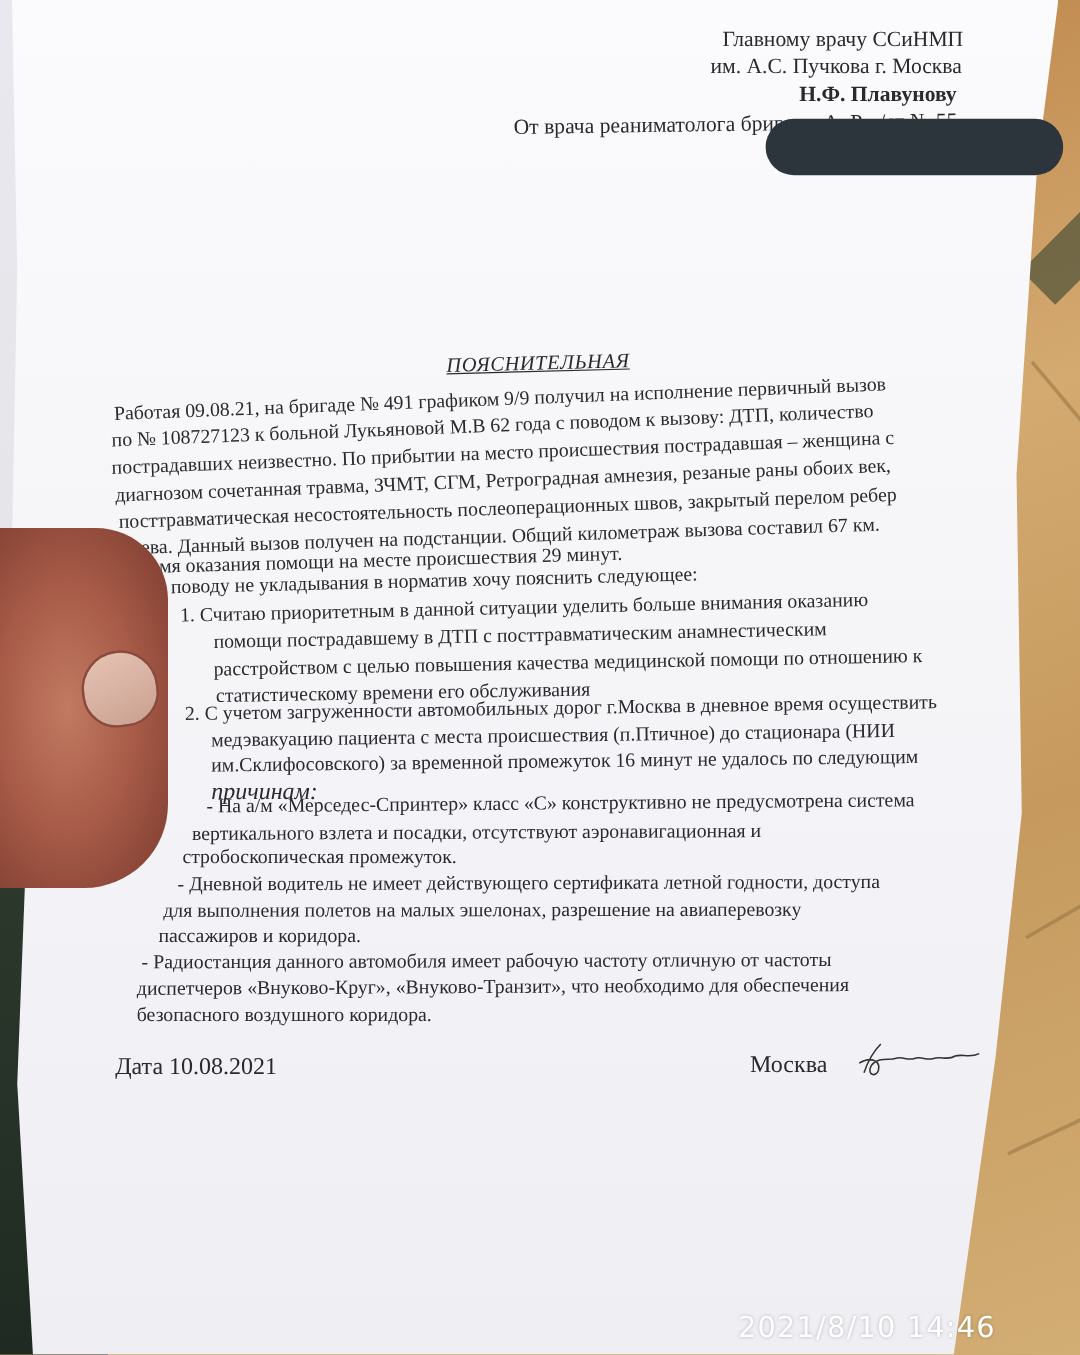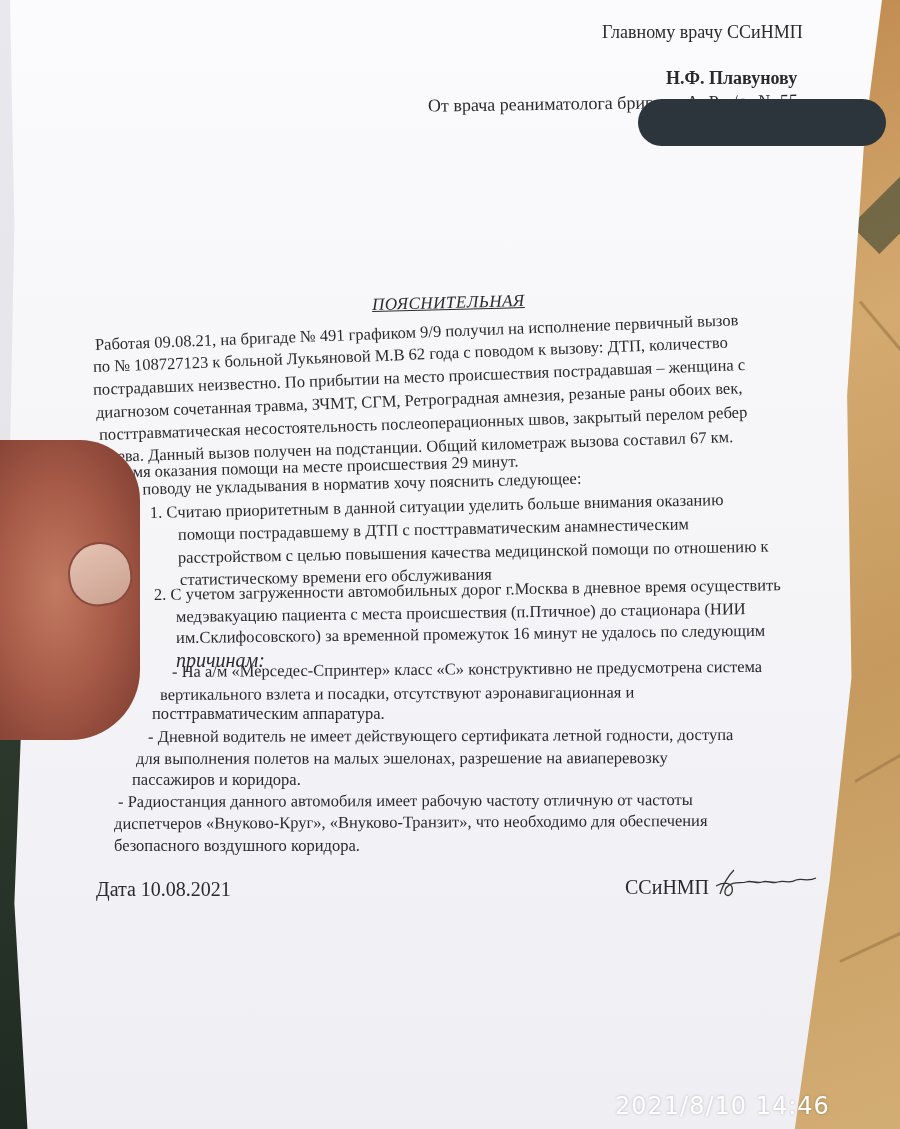--- a/index.html
+++ b/index.html
@@ -78,20 +78,21 @@
   <div class="tile-dark" style="left:90px; top:180px;"></div>
 </div>
 <div class="floor-line" style="left:860px; top:300px; width:80px; transform:rotate(50deg);"></div>
 <div class="floor-line" style="left:855px; top:780px; width:80px; transform:rotate(-30deg);"></div>
 <div class="floor-line" style="left:840px; top:960px; width:90px; transform:rotate(-25deg);"></div>
 
 <div class="paper"></div>
 
 <div class="doc">
   <div class="hdr-line" style="left:602px; top:22px;">Главному врачу ССиНМП</div>
+  <div class="hdr-line" style="left:592px; top:45px;">им. А.С. Пучкова г. Москва</div>
   <div class="hdr-line" style="left:666px; top:68px;font-weight:bold;">Н.Ф. Плавунову</div>
   <div class="hdr-line" style="left:428px; top:93px; transform:rotate(-0.8deg);">От врача реаниматолога бригады АиР п/ст № 55</div>
   <div class="redact"></div>
 
   <div class="title">ПОЯСНИТЕЛЬНАЯ</div>
 
   <div class="body-line" style="left:95px;  top:335px; transform:rotate(-2.2deg);">Работая 09.08.21, на бригаде № 491 графиком 9/9 получил на исполнение первичный вызов</div>
   <div class="body-line" style="left:93px;  top:357px; transform:rotate(-2.2deg);">по № 108727123 к больной Лукьяновой М.В 62 года с поводом к вызову: ДТП, количество</div>
   <div class="body-line" style="left:93px;  top:380px; transform:rotate(-2.2deg);">пострадавших неизвестно. По прибытии на место происшествия пострадавшая – женщина с</div>
   <div class="body-line" style="left:96px;  top:403px; transform:rotate(-2.2deg);">диагнозом сочетанная травма, ЗЧМТ, СГМ, Ретроградная амнезия, резаные раны обоих век,</div>
@@ -102,30 +103,30 @@
   <div class="body-line" style="left:150px; top:503px; transform:rotate(-1.3deg);">1.  Считаю  приоритетным  в  данной  ситуации  уделить  больше  внимания  оказанию</div>
   <div class="body-line" style="left:178px; top:525px; transform:rotate(-1.2deg);">помощи    пострадавшему    в    ДТП    с    посттравматическим    анамнестическим</div>
   <div class="body-line" style="left:178px; top:548px; transform:rotate(-1.1deg);">расстройством с целью повышения качества медицинской помощи по отношению к</div>
   <div class="body-line" style="left:180px; top:570px; transform:rotate(-1.0deg);">статистическому времени его обслуживания</div>
   <div class="body-line" style="left:154px; top:585px; transform:rotate(-0.9deg);">2.  С учетом загруженности автомобильных дорог г.Москва в дневное время осуществить</div>
   <div class="body-line" style="left:176px; top:607px; transform:rotate(-0.8deg);">медэвакуацию  пациента  с  места  происшествия  (п.Птичное)  до  стационара  (НИИ</div>
   <div class="body-line" style="left:176px; top:628px; transform:rotate(-0.7deg);">им.Склифосовского) за временной промежуток 16 минут не удалось по следующим</div>
   <div class="body-line" style="left:176px; top:649px; font-style:italic; font-size:20px;">причинам:</div>
   <div class="body-line" style="left:172px; top:662px; transform:rotate(-0.5deg);">- На а/м «Мерседес-Спринтер» класс «С» конструктивно не предусмотрена система</div>
   <div class="body-line" style="left:160px; top:685px; transform:rotate(-0.3deg);">вертикального    взлета    и    посадки,    отсутствуют    аэронавигационная    и</div>
-  <div class="body-line" style="left:152px; top:704px;">посттравматическим аппаратура.</div>
+  <div class="body-line" style="left:152px; top:704px;">стробоскопическая промежуток.</div>
   <div class="body-line" style="left:148px; top:727px; transform:rotate(-0.2deg);">- Дневной водитель не имеет действующего сертификата летной годности, доступа</div>
   <div class="body-line" style="left:136px; top:749px; transform:rotate(-0.1deg);">для  выполнения  полетов  на  малых  эшелонах,  разрешение  на  авиаперевозку</div>
   <div class="body-line" style="left:132px; top:770px;">пассажиров и коридора.</div>
   <div class="body-line" style="left:118px; top:792px; transform:rotate(-0.2deg);">-  Радиостанция данного автомобиля имеет рабочую частоту отличную от частоты</div>
   <div class="body-line" style="left:114px; top:814px; transform:rotate(-0.3deg);">диспетчеров «Внуково-Круг», «Внуково-Транзит», что необходимо для обеспечения</div>
   <div class="body-line" style="left:114px; top:836px;">безопасного воздушного коридора.</div>
 
   <div class="footer-text" style="left:96px; top:878px;">Дата 10.08.2021</div>
-  <div class="footer-text" style="left:625px; top:876px;">ССиНМП</div>
+  <div class="footer-text" style="left:625px; top:876px;">Москва</div>
   <svg class="signature" viewBox="0 0 110 40">
     <path d="M8 32 C12 20, 18 12, 22 8 M4 24 C14 18, 22 22, 20 30 C18 36, 10 34, 14 26 C20 18, 30 22, 34 20 C40 18, 44 22, 50 20 C56 18, 60 22, 66 20 C72 18, 78 22, 84 18 C90 16, 96 20, 104 16" fill="none" stroke="#333" stroke-width="1.3"></path>
   </svg>
 </div>
 
 <div class="hand"></div>
 <div class="thumbnail"></div>
 
 <div class="timestamp">2021/8/10 14:46</div>
 

